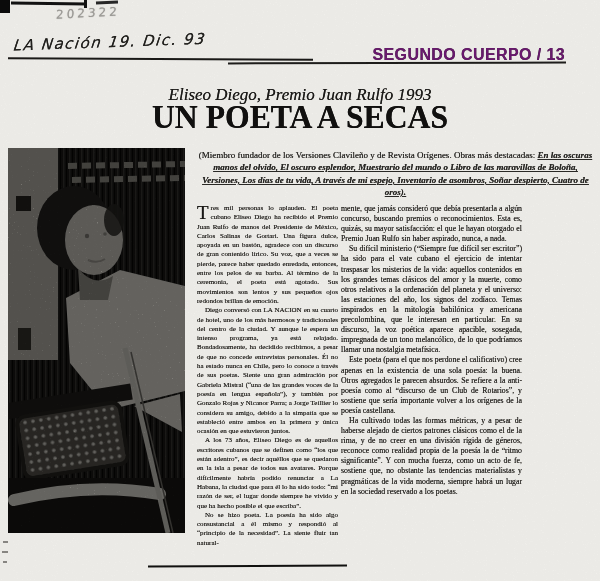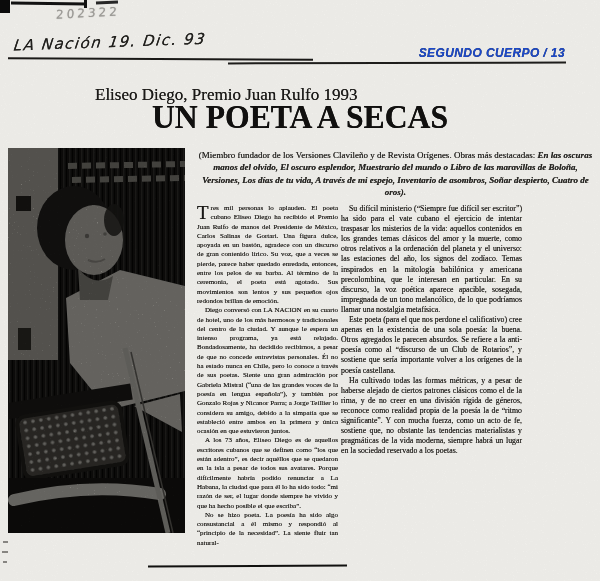--- a/index.html
+++ b/index.html
@@ -24,41 +24,40 @@
     left:14px;top:33px;width:200px;
     font-family:"DejaVu Sans", sans-serif;font-style:italic;
     font-size:15px;letter-spacing:1.5px;color:#23221f;
     transform:rotate(-2deg) skewX(-10deg);text-shadow:0 0 .6px #3a3836;
     white-space:nowrap;
   }
   .rule-a{left:8px;top:58px;width:305px;height:2px;background:#1c1b19;transform:rotate(.25deg);}
   .rule-b{left:228px;top:62px;width:338px;height:2px;background:#201f1d;transform:rotate(-.15deg);}
   .section-label{
     right:35px;top:46px;font-family:"Liberation Sans", sans-serif;
-    font-weight:bold;font-size:12px;letter-spacing:.4px;color:#1d4ed8;
+    font-weight:bold;font-size:16px;letter-spacing:.4px;color:#701a75;
     text-shadow:0 0 .5px #33312e;
-    font-style:italic;
   }
 
   
   .kicker{
-    left:95px;top:85px;width:410px;text-align:left;
-    font-size:17px;color:#1d1c1a;text-shadow:0 0 .5px #3a3835;
+    left:95px;top:85px;width:410px;text-align:center;
+    font-size:17px;color:#1d1c1a;text-shadow:0 0 .5px #3a3835;font-style:italic;
   }
   .headline{
     left:90px;top:99px;width:420px;margin:0;text-align:center;
     font-size:33px;font-weight:bold;color:#121110;letter-spacing:0px;
     transform:scaleX(.96);text-shadow:0 0 .6px #2b2a28;
     font-family:"Liberation Serif", serif;
   }
   .lede{
     left:197px;top:149px;width:397px;margin:0;text-align:center;
     font-size:9px;line-height:12.4px;color:#2c2b28;text-shadow:0 0 .45px #45433f;
   }
-  .lede .works{font-weight:bold;font-style:italic;}
+  .lede .works{font-weight:bold;font-style:italic;text-decoration:underline;}
 
   
   .photo{left:8px;top:148px;width:177px;height:385px;margin:0;}
   .credit-mark{background:#8f8d89;}
   .cm1{left:3px;top:541px;width:5px;height:2px;}
   .cm2{left:2px;top:551px;width:6px;height:2px;}
   .cm3{left:3px;top:561px;width:4px;height:2px;}
 
   
   .col{text-shadow:0 0 .45px #474540;color:#2e2c29;}
@@ -154,20 +153,21 @@
   <div class="abs credit-mark cm3"></div>
 
   <div class="abs col col1">
     <p class="noindent"><span class="dropcap">T</span><span>res mil personas lo aplauden. El poeta cubano Eliseo Diego ha recibido el Premio Juan Rulfo de manos del Presidente de México, Carlos Salinas de Gortari. Una figura dulce, apoyada en un bastón, agradece con un discurso de gran contenido lírico. Su voz, que a veces se pierde, parece haber quedado enredada, entonces, entre los pelos de su barba. Al término de la ceremonia, el poeta está agotado. Sus movimientos son lentos y sus pequeños ojos redondos brillan de emoción.</span></p>
     <p>Diego conversó con LA NACION en su cuarto de hotel, uno de los más hermosos y tradicionales del centro de la ciudad. Y aunque le espera un intenso programa, ya está relajado. Bondadosamente, ha decidido recibirnos, a pesar de que no concede entrevistas personales. Él no ha estado nunca en Chile, pero lo conoce a través de sus poetas. Siente una gran admiración por Gabriela Mistral (“una de las grandes voces de la poesía en lengua española”), y también por Gonzalo Rojas y Nicanor Parra; a Jorge Teillier lo considera su amigo, debido a la simpatía que se estableció entre ambos en la primera y única ocasión en que estuvieron juntos.</p>
     <p>A los 73 años, Eliseo Diego es de aquellos escritores cubanos que se definen como “los que están adentro”, es decir aquéllos que se quedaron en la isla a pesar de todos sus avatares. Porque difícilmente habría podido renunciar a La Habana, la ciudad que para él lo ha sido todo: “mi razón de ser, el lugar donde siempre he vivido y que ha hecho posible el que escriba”.</p>
     <p>No se hizo poeta. La poesía ha sido algo consustancial a él mismo y respondió al “principio de la necesidad”. La siente fluir tan natural-</p>
   </div>
 
   <div class="abs col col2">
+    <p class="noindent">mente, que jamás consideró que debía presentarla a algún concurso, buscando premios o reconocimientos. Esta es, quizás, su mayor satisfacción: el que le hayan otorgado el Premio Juan Rulfo sin haber aspirado, nunca, a nada.</p>
     <p>Su difícil ministerio (“Siempre fue difícil ser escritor”) ha sido para el vate cubano el ejercicio de intentar traspasar los misterios de la vida: aquellos contenidos en los grandes temas clásicos del amor y la muerte, como otros relativos a la ordenación del planeta y el universo: las estaciones del año, los signos del zodíaco. Temas inspirados en la mitología babilónica y americana precolombina, que le interesan en particular. En su discurso, la voz poética aparece apacible, sosegada, impregnada de un tono melancólico, de lo que podríamos llamar una nostalgia metafísica.</p>
     <p>Este poeta (para el que nos perdone el calificativo) cree apenas en la existencia de una sola poesía: la buena. Otros agregados le parecen absurdos. Se refiere a la anti-poesía como al “discurso de un Club de Rotarios”, y sostiene que sería importante volver a los orígenes de la poesía castellana.</p>
     <p>Ha cultivado todas las formas métricas, y a pesar de haberse alejado de ciertos patrones clásicos como el de la rima, y de no creer en una división rígida de géneros, reconoce como realidad propia de la poesía la de “ritmo significante”. Y con mucha fuerza, como un acto de fe, sostiene que, no obstante las tendencias materialistas y pragmáticas de la vida moderna, siempre habrá un lugar en la sociedad reservado a los poetas.</p>
   </div>
 
   <div class="abs bottom-rule"></div>
 
   <svg class="abs noise" width="600" height="581">
     <defs>
       <filter id="pagegrain">

